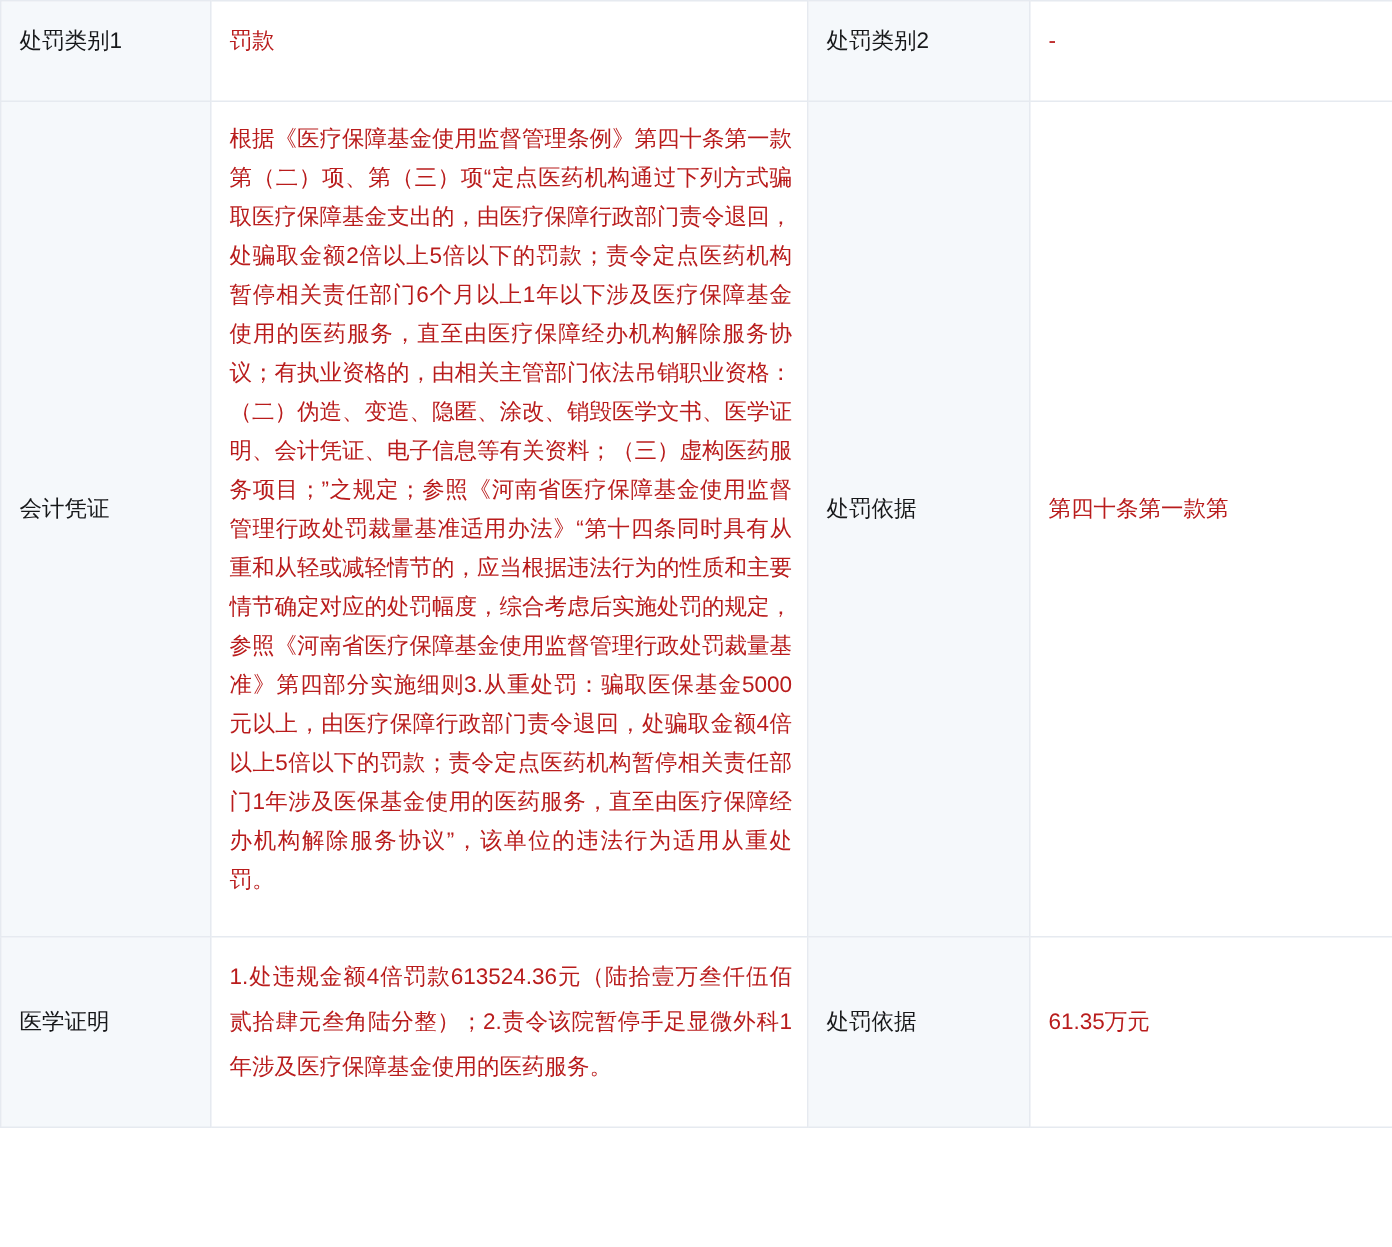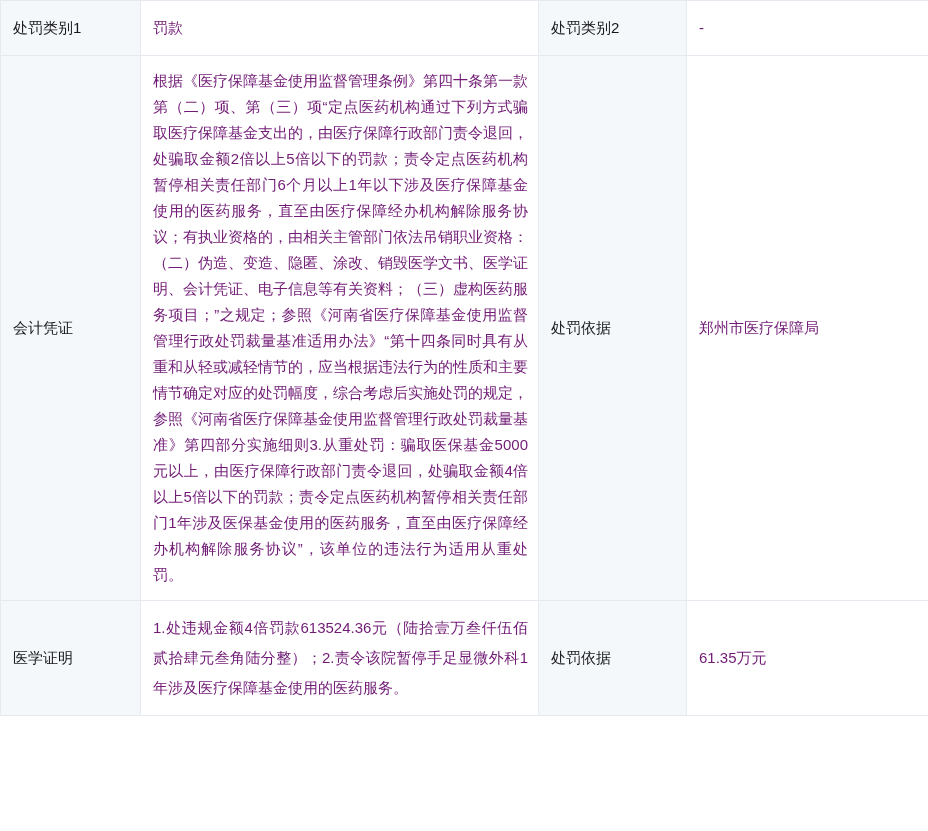--- a/index.html
+++ b/index.html
@@ -19,34 +19,34 @@
     table-layout: fixed;
   }
   table.detail-table col.c-label1 { width: 140px; }
   table.detail-table col.c-value1 { width: 398px; }
   table.detail-table col.c-label2 { width: 148px; }
   table.detail-table col.c-value2 { width: 242px; }
 
   table.detail-table td {
     border: 1px solid #e6eaf0;
     vertical-align: middle;
-    padding: 12px 10px 12px 12px;
+    padding: 12px 10px 24px 12px;
     font-size: 15px;
     line-height: 30px;
     word-break: break-all;
   }
   td.label {
     background: #f5f8fb;
     color: #17181a;
     padding-left: 10px;
     white-space: nowrap;
   }
   td.value {
     background: #ffffff;
-    color: #701a75;
+    color: #b91c1c;
     padding-left: 14px;
   }
   td.value.top {
     vertical-align: middle;
   }
   .cell-text {
     display: block;
     text-align: justify;
     text-justify: inter-ideograph;
   }
@@ -76,21 +76,21 @@
       <td class="value">罚款</td>
       <td class="label">处罚类别2</td>
       <td class="value">-</td>
     </tr>
     <tr class="row-basis">
       <td class="label">会计凭证</td>
       <td class="value top">
         <span class="cell-text long-text">根据《医疗保障基金使用监督管理条例》第四十条第一款第（二）项、第（三）项“定点医药机构通过下列方式骗取医疗保障基金支出的，由医疗保障行政部门责令退回，处骗取金额2倍以上5倍以下的罚款；责令定点医药机构暂停相关责任部门6个月以上1年以下涉及医疗保障基金使用的医药服务，直至由医疗保障经办机构解除服务协议；有执业资格的，由相关主管部门依法吊销职业资格：（二）伪造、变造、隐匿、涂改、销毁医学文书、医学证明、会计凭证、电子信息等有关资料；（三）虚构医药服务项目；”之规定；参照《河南省医疗保障基金使用监督管理行政处罚裁量基准适用办法》“第十四条同时具有从重和从轻或减轻情节的，应当根据违法行为的性质和主要情节确定对应的处罚幅度，综合考虑后实施处罚的规定，参照《河南省医疗保障基金使用监督管理行政处罚裁量基准》第四部分实施细则3.从重处罚：骗取医保基金5000元以上，由医疗保障行政部门责令退回，处骗取金额4倍以上5倍以下的罚款；责令定点医药机构暂停相关责任部门1年涉及医保基金使用的医药服务，直至由医疗保障经办机构解除服务协议”，该单位的违法行为适用从重处罚。</span>
       </td>
       <td class="label">处罚依据</td>
-      <td class="value">郑州市医疗保障局</td>
+      <td class="value">第四十条第一款第</td>
     </tr>
     <tr class="row-result">
       <td class="label">医学证明</td>
       <td class="value">
         <span class="cell-text">1.处违规金额4倍罚款613524.36元（陆拾壹万叁仟伍佰贰拾肆元叁角陆分整）；2.责令该院暂停手足显微外科1年涉及医疗保障基金使用的医药服务。</span>
       </td>
       <td class="label">处罚依据</td>
       <td class="value">61.35万元</td>
     </tr>
   </tbody>

